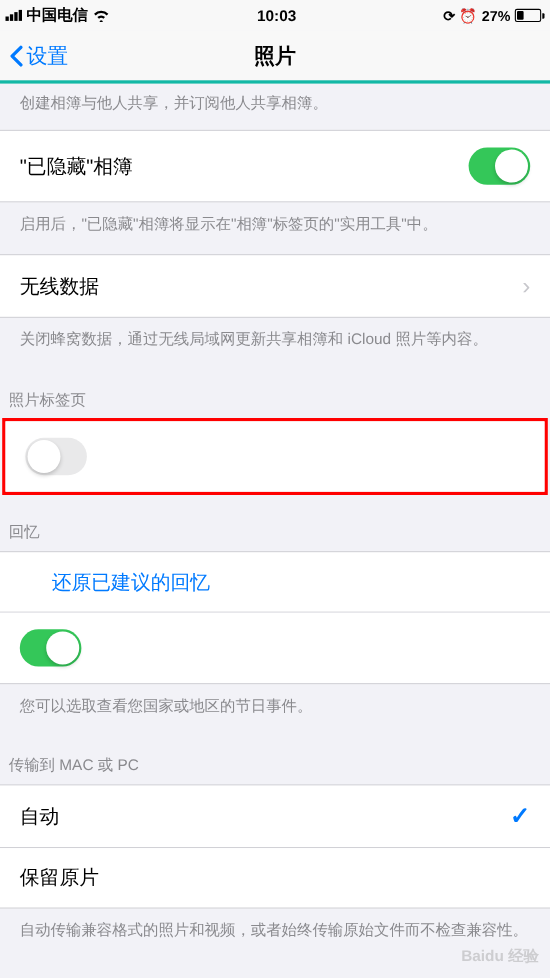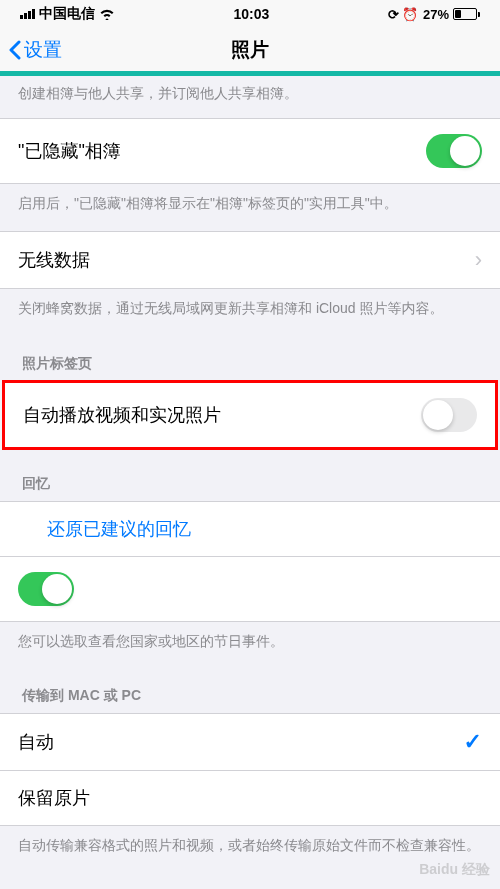--- a/index.html
+++ b/index.html
@@ -1,32 +1,32 @@
 <!DOCTYPE html>
 <html><head>
   <meta charset="utf-8">
   <style>
     * { margin: 0; padding: 0; box-sizing: border-box; font-family: -apple-system, "Helvetica Neue", Arial, sans-serif; }
     body { width: 500px; height: 889px; background: #f2f2f7; overflow: hidden; position: relative; }
     
-    .status-bar { height: 28px; display: flex; align-items: center; justify-content: space-between; padding: 0 20px; font-size: 14px; font-weight: 600; background: #f8f8f8; }
+    .status-bar { height: 28px; display: flex; align-items: center; justify-content: space-between; padding: 0 5px; font-size: 14px; font-weight: 600; background: #f8f8f8; }
     .status-left { display: flex; align-items: center; gap: 4px; }
     .status-right { display: flex; align-items: center; gap: 4px; font-size: 13px; }
     .signal { display: flex; align-items: flex-end; gap: 1px; }
     .signal span { width: 3px; background: #000; display: inline-block; }
     .signal span:nth-child(1){height:4px}.signal span:nth-child(2){height:6px}.signal span:nth-child(3){height:8px}.signal span:nth-child(4){height:10px}
     .wifi-icon { width: 16px; height: 12px; }
     
-    .nav-bar { height: 48px; display: flex; align-items: center; justify-content: center; position: relative; background: #f8f8f8; border-bottom: 5px solid #14b8a6; }
+    .nav-bar { height: 48px; display: flex; align-items: center; justify-content: center; position: relative; background: #f8f8f8; border-bottom: 3px solid #14b8a6; }
     .nav-back { position: absolute; left: 8px; display: flex; align-items: center; color: #007aff; font-size: 19px; }
     .nav-title { font-size: 19px; font-weight: 700; }
     
     .footer-top { padding: 8px 18px 14px; color: #8a8a8e; font-size: 14px; line-height: 1.4; }
     .footer { padding: 10px 18px 18px; color: #8a8a8e; font-size: 14px; line-height: 1.4; }
-    .section-header { padding: 18px 22px 8px; color: #8a8a8e; font-size: 14px; font-weight: bold; }
+    .section-header { padding: 18px 8px 8px; color: #8a8a8e; font-size: 14px; }
     
     .cell { background: #fff; padding: 15px 18px; border-top: 1px solid #d1d1d6; border-bottom: 1px solid #d1d1d6; display: flex; align-items: center; justify-content: space-between; }
     .cell + .cell { border-top: none; }
     .cell-label { font-size: 18px; color: #000; }
     .cell-link { color: #007aff; font-size: 18px; margin-left: 29px; }
     
     .switch { width: 56px; height: 34px; border-radius: 17px; position: relative; }
     .switch.on { background: #34c759; }
     .switch.off { background: #e9e9ea; }
     .knob { width: 30px; height: 30px; border-radius: 50%; background: #fff; position: absolute; top: 2px; box-shadow: 0 2px 4px rgba(0,0,0,0.2); }
@@ -97,21 +97,20 @@
 
 <div class="cell">
   <span class="cell-label">无线数据</span>
   <span class="chevron">›</span>
 </div>
 <div class="footer">关闭蜂窝数据，通过无线局域网更新共享相簿和 iCloud 照片等内容。</div>
 
 <div class="section-header">照片标签页</div>
 <div class="highlight-box">
   <div class="cell" style="border:none">
-    <span class="cell-label">自动播放视频和实况照片</span>
     <div class="switch off">
         <div class="knob"></div>
       </div>
   </div>
 </div>
 
 <div class="section-header" style="padding-top:26px">回忆</div>
 <div class="cell">
   <span class="cell-link">还原已建议的回忆</span>
 </div>

